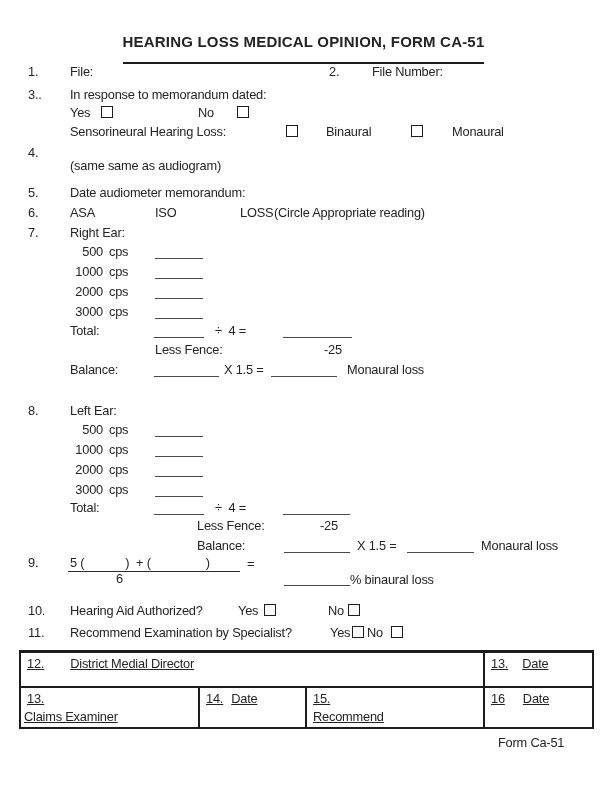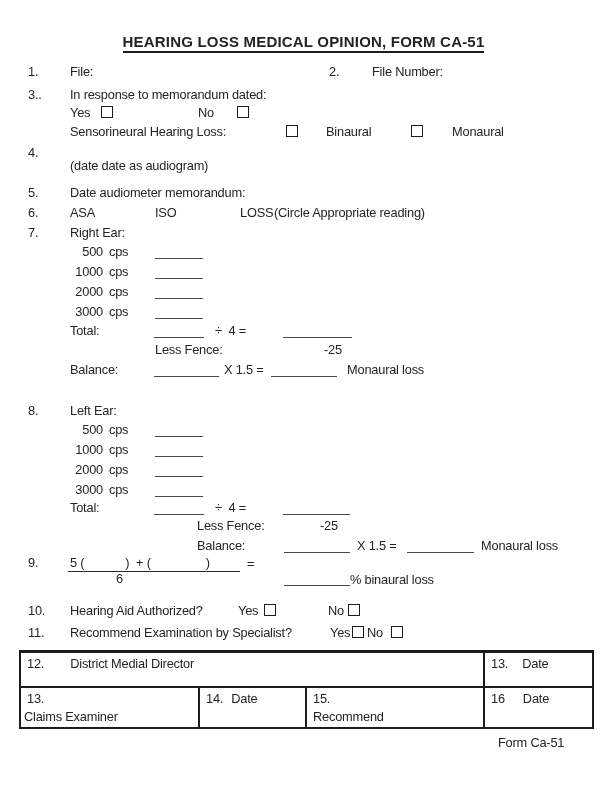--- a/index.html
+++ b/index.html
@@ -3,31 +3,31 @@
 <meta charset="utf-8">
 <style>
   html,body{margin:0;padding:0;background:#ffffff;}
   .page{position:relative;width:607px;height:801px;background:#ffffff;overflow:hidden;
         font-family:"Liberation Sans",sans-serif;font-size:12.8px;letter-spacing:-0.2px;
         color:#242424;}
   .t{position:absolute;white-space:pre;line-height:14px;}
   .t span{white-space:pre;}
   .title-wrap{position:absolute;left:0;right:0;top:33px;text-align:center;}
   .title-wrap .title{display:inline-block;font-weight:bold;font-size:15px;letter-spacing:0.2px;
-        border-bottom:2.2px solid #1c1c1c;padding-bottom:1px;}
+        border-bottom:2.2px solid #1c1c1c;padding-bottom:12px;}
   .cb{position:absolute;width:10px;height:10px;border:1.6px solid #1c1c1c;background:#fff;}
   .ln{position:absolute;height:13px;border-bottom:1.3px solid #4a4a4a;}
   .fnum{display:inline-block;width:33px;text-align:right;}
   .funit{position:absolute;left:39px;top:0;}
   .frac{position:absolute;border-bottom:1.5px solid #2a2a2a;padding:0 0 2px 2px;box-sizing:border-box;
         display:flex;align-items:flex-start;white-space:pre;line-height:13px;}
   .gap{display:inline-block;height:10px;}
   .sigtable{position:absolute;left:19px;top:650px;width:575px;box-sizing:border-box;
         border:2px solid #1c1c1c;border-top:3px solid #1c1c1c;}
-  .trow{display:flex;width:100%;}
+  .trow{display:flex;width:100%;text-decoration:underline;}
   .trow1{height:33px;border-bottom:2px solid #1c1c1c;}
   .trow2{height:39px;}
   .tcell{box-sizing:border-box;border-right:2px solid #1c1c1c;padding:3px 6px;
         display:flex;flex-direction:column;justify-content:space-between;white-space:pre;}
   .tcell.last{border-right:none;}
   .cellline{white-space:pre;}
   .footer{position:absolute;left:498px;top:735px;white-space:pre;}
 </style>
 </head>
 <body>
@@ -50,21 +50,21 @@
   <span class="t" style="left:198px;top:106px">No</span>
   <span class="cb" style="left:237px;top:106px"></span>
 
   <span class="t" style="left:70px;top:125px">Sensorineural Hearing Loss:</span>
   <span class="cb" style="left:286px;top:125px"></span>
   <span class="t" style="left:326px;top:125px">Binaural</span>
   <span class="cb" style="left:411px;top:125px"></span>
   <span class="t" style="left:452px;top:125px">Monaural</span>
 
   <span class="t" style="left:28px;top:146px">4.</span>
-  <span class="t" style="left:70px;top:159px">(date date as audiogram)</span>
+  <span class="t" style="left:70px;top:159px">(same same as audiogram)</span>
 
   <span class="t" style="left:28px;top:186px">5.</span>
   <span class="t" style="left:70px;top:186px">Date audiometer memorandum:</span>
 
   <span class="t" style="left:28px;top:206px">6.</span>
   <span class="t" style="left:70px;top:206px">ASA</span>
   <span class="t" style="left:155px;top:206px">ISO</span>
   <span class="t" style="left:240px;top:206px">LOSS</span>
   <span class="t" style="left:274px;top:206px">(Circle Appropriate reading)</span>
 

